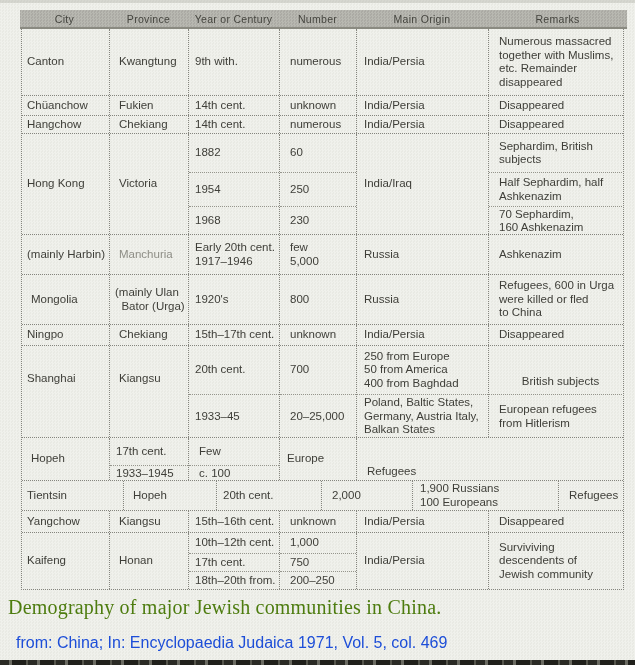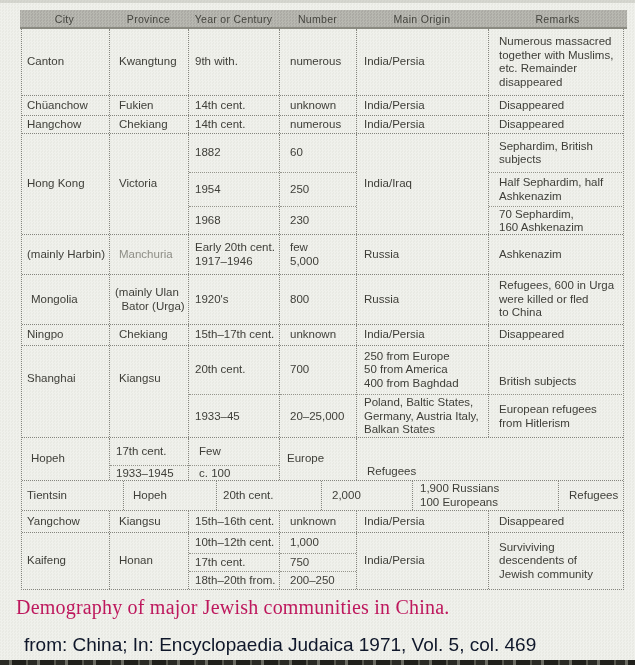--- a/index.html
+++ b/index.html
@@ -37,25 +37,25 @@
   .lines{font-size:11.5px;line-height:13.5px;color:#3e3e38;width:100%}
   .ln{white-space:nowrap}
   .muted{color:#8e8e86}
   .c0 .lines{padding-left:5px}
   .c1 .lines{padding-left:9px}
   .c2 .lines{padding-left:6px}
   .c3 .lines{padding-left:10px}
   .c4 .lines{padding-left:7px}
   .c5 .lines{padding-left:10px}
   .caption{
-    position:absolute;left:16px;top:596px;
-    font-family:"Liberation Serif", serif;font-size:20px;color:#be185d;letter-spacing:.2px;
+    position:absolute;left:8px;top:596px;
+    font-family:"Liberation Serif", serif;font-size:20px;color:#4d7c0f;letter-spacing:.2px;
     white-space:nowrap;
   }
-  .source{position:absolute;left:24px;top:634px;font-size:19px;color:#0f172a;white-space:nowrap}
+  .source{position:absolute;left:16px;top:634px;font-size:16px;color:#1d4ed8;white-space:nowrap}
   .topsmudge{position:absolute;left:0;top:0;width:635px;height:3px;background:rgba(165,165,158,.35)}
   .bottomstrip{
     position:absolute;left:0;bottom:0;width:635px;height:5px;
     background:repeating-linear-gradient(90deg,#2b2b25 0 9px,#6b6b62 9px 12px,#20201b 12px 26px,#55554c 26px 28px);
   }
 </style>
 </head>
 <body>
 
 <div class="topsmudge"></div>
@@ -468,21 +468,21 @@
           </div>
           <div class="subcell sdiv fixed" style="height: 44px;">
             <div class="lines">
               <div class="ln">Poland, Baltic States,</div>
               <div class="ln">Germany, Austria Italy,</div>
               <div class="ln">Balkan States</div>
             </div>
           </div>
         </div>
         <div class="tcell c5">
-          <div class="subcell fixed" style="height: 48px;">
+          <div class="subcell fixed" style="height: 48px; text-align: center;">
             <div class="lines" style="transform: translateY(12px);">
               <div class="ln">British subjects</div>
             </div>
           </div>
           <div class="subcell sdiv fixed" style="height: 44px;">
             <div class="lines">
               <div class="ln">European refugees</div>
               <div class="ln">from Hitlerism</div>
             </div>
           </div>

